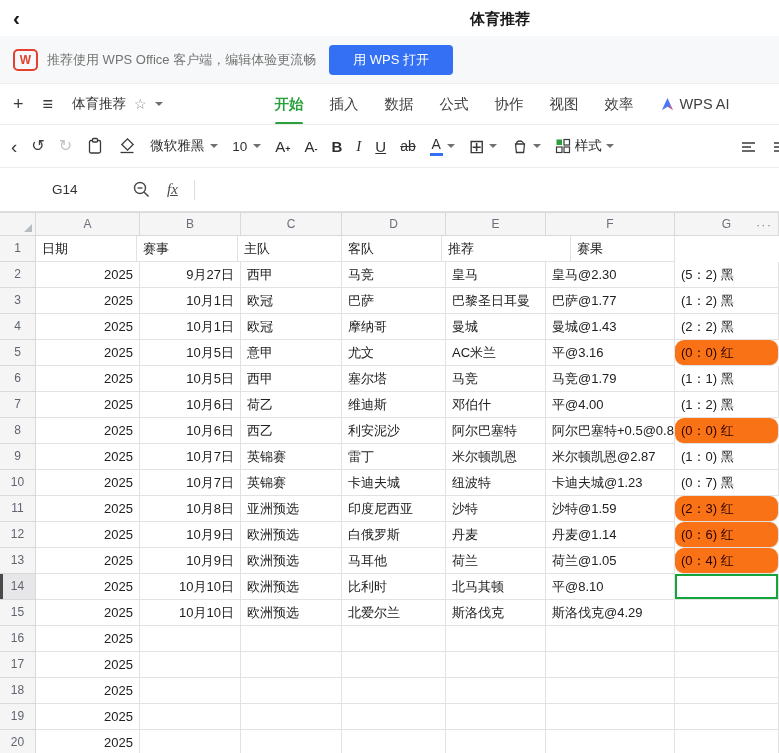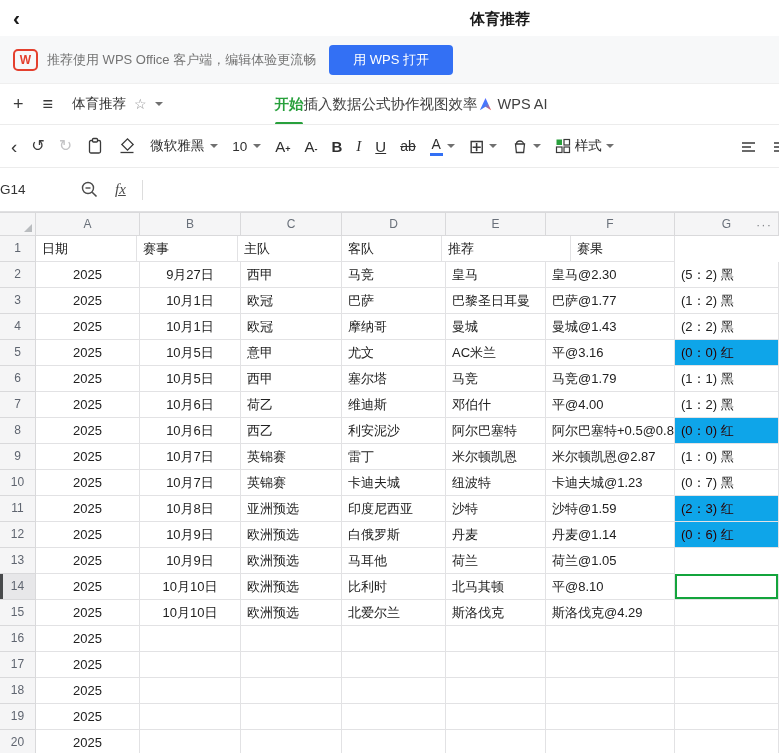--- a/index.html
+++ b/index.html
@@ -22,21 +22,21 @@
   .banner-btn { background:#3370f4; color:#fff; font-size:13px; border:none;
     border-radius:4px; padding:6px 24px; white-space:nowrap; cursor:pointer; }
 
   
   .menubar { height:40px; display:flex; align-items:center; padding:0 13px; background:#fff; }
   .mi { font-size:18px; color:#3a3a3a; margin-right:19px; }
   .doc-title { font-size:13.5px; color:#333; margin-right:8px; }
   .star { font-size:14px; color:#8d8d8f; margin-right:8px; }
   .chev { width:0; height:0; border-left:4px solid transparent; border-right:4px solid transparent;
     border-top:4.5px solid #707070; display:inline-block; }
-  .tabs { display:flex; margin-left:112px; }
+  .tabs { display:flex; gap:26px; margin-left:112px; }
   .tab { font-size:14.5px; color:#404040; position:relative; padding:4px 0; white-space:nowrap; }
   .tab.active { color:#28a03c; font-weight:bold; }
   .tab.active::after { content:""; position:absolute; left:50%; transform:translateX(-50%);
     bottom:-7px; width:28px; height:3px; border-radius:2px; background:#28a03c; }
   .tab-ai { display:flex; align-items:center; gap:5px; }
 
   
   .toolbar { height:44px; border-top:1px solid #ececec; border-bottom:1px solid #ececec;
     display:flex; align-items:center; gap:14px; padding:0 11px; position:relative; overflow:hidden; }
   .ti { font-size:16px; color:#3a3a3a; line-height:1; }
@@ -51,21 +51,21 @@
   .strike { text-decoration:line-through; font-size:14px; color:#2f2f2f; }
   .fcolor { display:inline-flex; flex-direction:column; align-items:center; line-height:1;
     font-size:14px; color:#2f2f2f; }
   .fcolor .bar { width:13px; height:3px; background:#3370f4; margin-top:2px; }
   .withchev { display:inline-flex; align-items:center; gap:4px; }
   .align-group { position:absolute; right:-10px; top:0; height:44px; display:flex; align-items:center; gap:15px; }
   .icon-svg { display:block; }
 
   
   .formulabar { height:44px; display:flex; align-items:center; border-bottom:1px solid #e0e0e2; }
-  .cellref { font-size:13.5px; color:#333; width:52px; }
+  .cellref { margin-left:52px; font-size:13.5px; color:#333; width:52px; }
   .fmag { margin-left:28px; }
   .fx { font-style:italic; font-family:"Liberation Serif",serif; font-size:15px;
     color:#4a4a4a; margin-left:16px;text-decoration:underline; }
   .fdiv { width:1px; height:20px; background:#ddd; margin-left:16px; }
 
   
   .grid { width:779px; }
   .colhdr { display:flex; height:24px; border-top:1px solid #d9d9db; position:relative; }
   .ch { background:#f5f5f6; border-right:1px solid #d9d9db; border-bottom:1px solid #d9d9db;
     font-size:12px; color:#69707a; display:flex; align-items:center; justify-content:center; }
@@ -76,22 +76,22 @@
 
   .row { display:flex; height:26px; }
   .cell { border-right:1px solid #e2e2e4; border-bottom:1px solid #e2e2e4;
     font-size:13px; color:#212121; line-height:25px; padding:0 6px;
     white-space:nowrap; overflow:hidden; }
   .rn { width:36px; background:#f5f5f6; border-right:1px solid #d9d9db; border-bottom:1px solid #d9d9db;
     color:#5f6570; font-size:12px; text-align:center; padding:0; }
   .rn-sel { background:#e7e7e9; box-shadow:inset 3px 0 0 #47494b; }
   .ca { width:104px; } .cb { width:101px; } .cc { width:101px; } .cd { width:104px; }
   .ce { width:100px; } .cf { width:129px; } .cg { width:104px; }
-  .num { text-align:center; }
-  .red { background:#0ea5e9; color:#2b0000; }
+  .num { text-align:right; }
+  .red { background:#f97316; color:#2b0000;border-radius:9px; }
   .sel { box-shadow:inset 0 0 0 2px #13a43c; position:relative; z-index:2; }
 </style>
 </head>
 <body>
 
 <header class="titlebar">
   <span class="tb-back">‹</span>
   <span class="tb-title">体育推荐</span>
 </header>
 
@@ -347,20 +347,21 @@
         <div class="cell cg red">(0：6) 红</div>
       </div>
       <div class="row">
         <div class="cell rn">13</div>
         <div class="cell ca num">2025</div>
         <div class="cell cb num">10月9日</div>
         <div class="cell cc">欧洲预选</div>
         <div class="cell cd">马耳他</div>
         <div class="cell ce">荷兰</div>
         <div class="cell cf">荷兰@1.05</div>
+        <div class="cell cg red">(0：4) 红</div>
       </div>
       <div class="row">
         <div class="cell rn rn-sel">14</div>
         <div class="cell ca num">2025</div>
         <div class="cell cb num">10月10日</div>
         <div class="cell cc">欧洲预选</div>
         <div class="cell cd">比利时</div>
         <div class="cell ce">北马其顿</div>
         <div class="cell cf">平@8.10</div>
         <div class="cell cg sel"></div>

